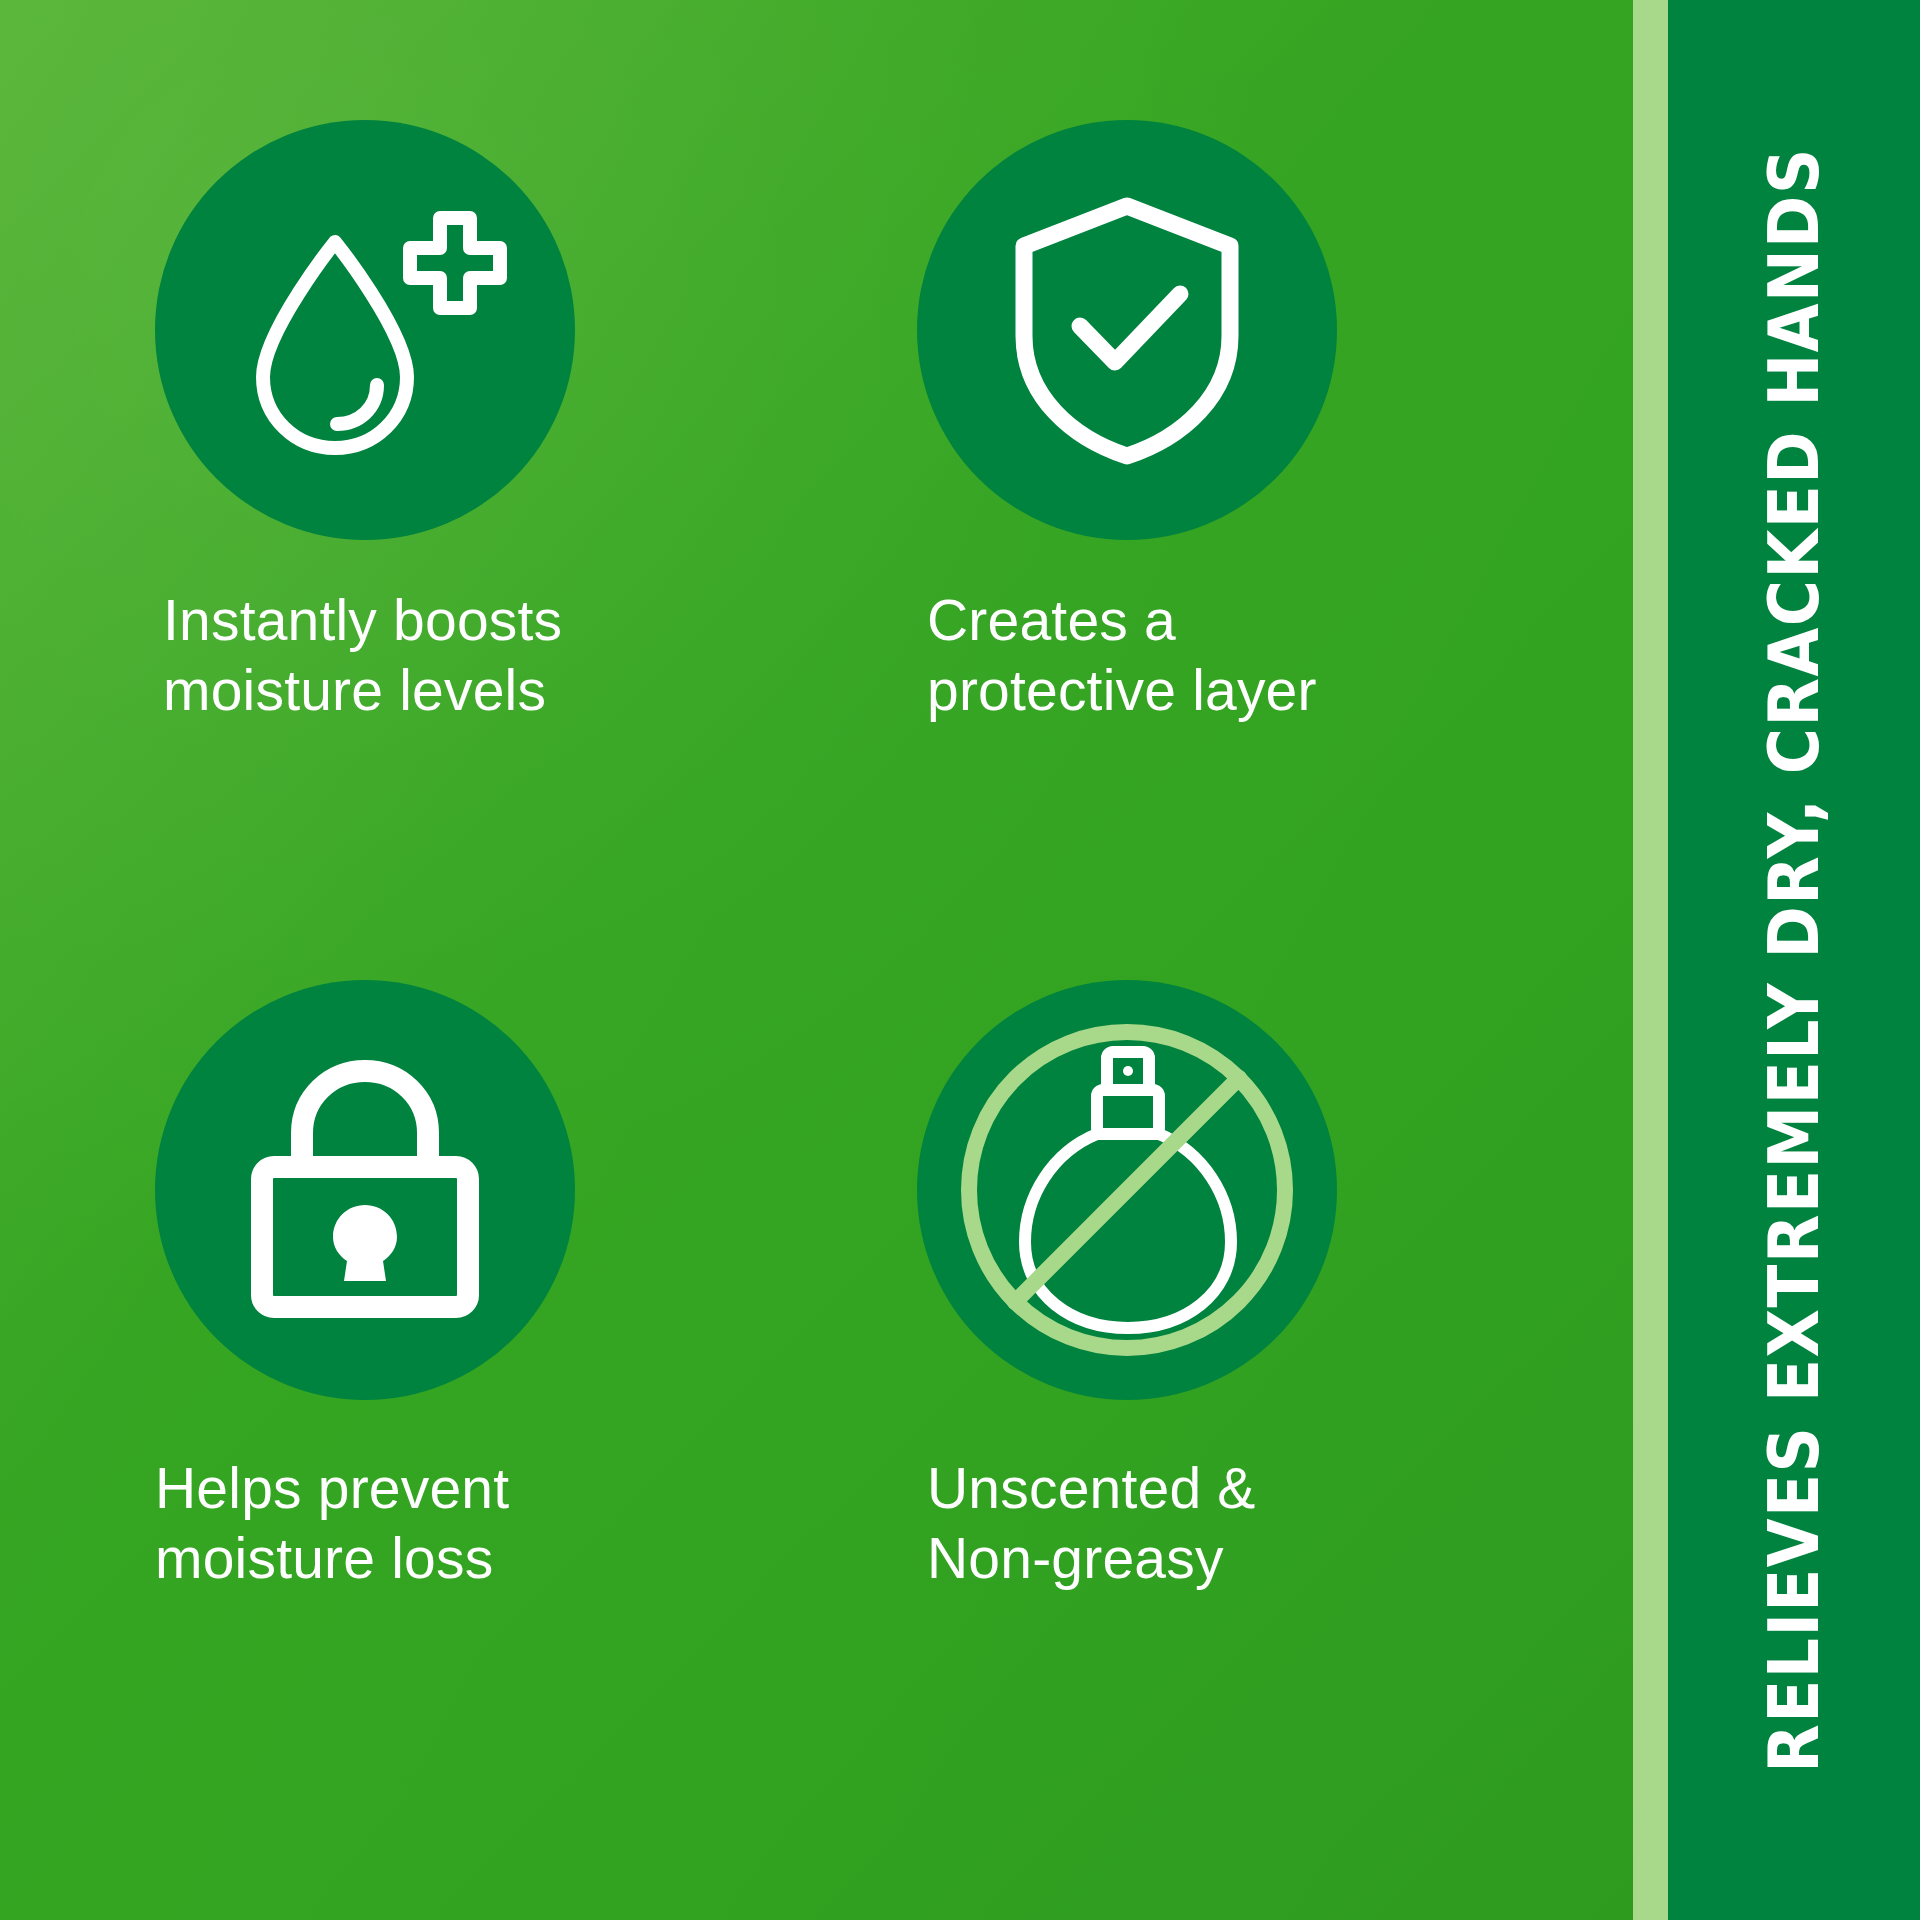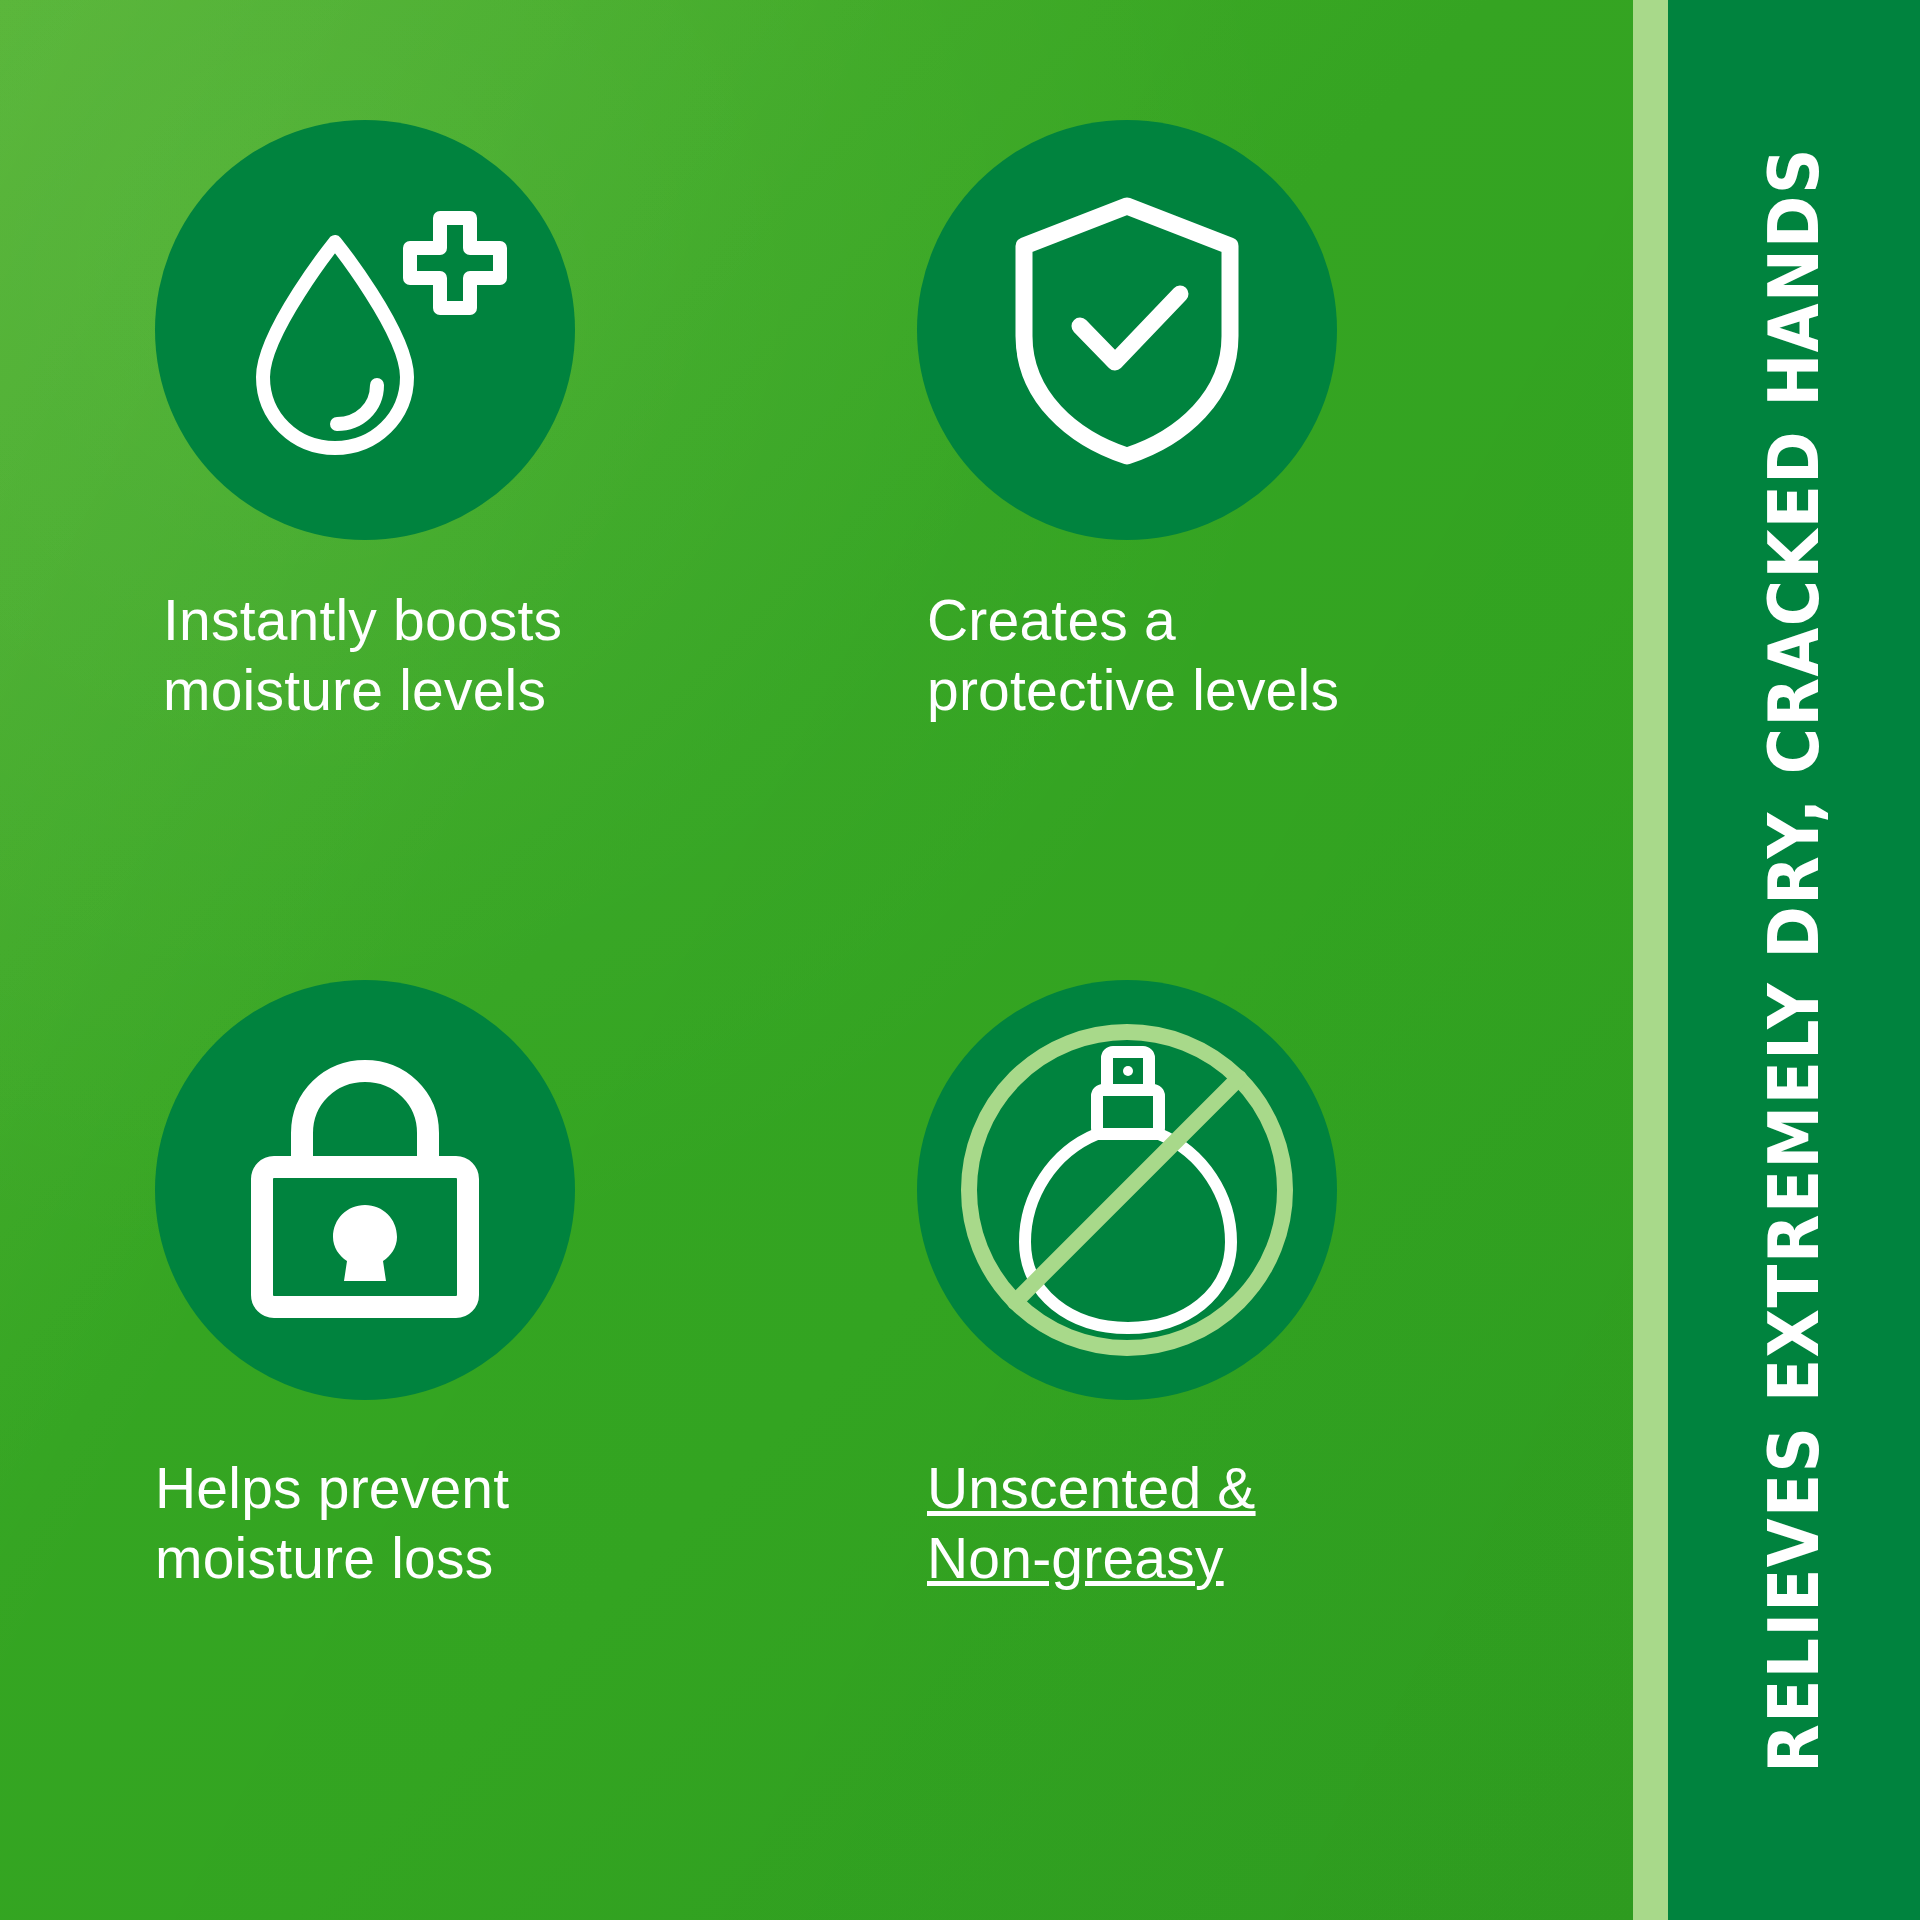--- a/index.html
+++ b/index.html
@@ -79,21 +79,21 @@
     font-size: 57px;
     line-height: 1.22;
     letter-spacing: 0.2px;
     font-weight: 400;
     white-space: pre-line;
     max-width: 640px;
   }
   .feature.f1 .feature-label { margin-left: 8px; }
   .feature.f2 .feature-label { margin-left: 32px; }
   .feature.f3 .feature-label { margin-top: 54px; }
-  .feature.f4 .feature-label { margin-left: 32px; margin-top: 54px; text-decoration: underline; }
+  .feature.f4 .feature-label { margin-left: 32px; margin-top: 54px; }
 
   
   .accent-stripe {
     position: absolute;
     left: 1633px;
     top: 0;
     width: 35px;
     height: 1920px;
     background: #a8d98a;
   }
@@ -149,21 +149,21 @@
     <div class="feature f2">
       <div class="icon-circle">
         <span>
           <svg width="250" height="280" viewBox="0 0 250 280" fill="none">
             <path d="M125 16 L228 56 L228 146 C228 206 180 248 125 266 C70 248 22 206 22 146 L22 56 Z" stroke="#ffffff" stroke-width="17" stroke-linejoin="round" stroke-linecap="round" fill="none"></path>
             <path d="M78 136 L113 172 L178 104" stroke="#ffffff" stroke-width="17" stroke-linecap="round" stroke-linejoin="round" fill="none"></path>
           </svg>
         </span>
       </div>
       <div class="feature-label">Creates a
-protective levels</div>
+protective layer</div>
     </div>
 
     <div class="feature f3">
       <div class="icon-circle">
         <span>
           <svg width="250" height="270" viewBox="0 0 250 270" fill="none">
             <path d="M62 112 L62 78 C62 43 90 16 125 16 C160 16 188 43 188 78 L188 112" stroke="#ffffff" stroke-width="22" stroke-linecap="round" fill="none"></path>
             <rect x="22" y="112" width="206" height="140" rx="12" stroke="#ffffff" stroke-width="22" fill="none"></rect>
             <path d="M125 150 C143 150 157 164 157 182 C157 192 151 201 143 206 L146 226 L104 226 L107 206 C99 201 93 192 93 182 C93 164 107 150 125 150 Z" fill="#ffffff"></path>
           </svg>

